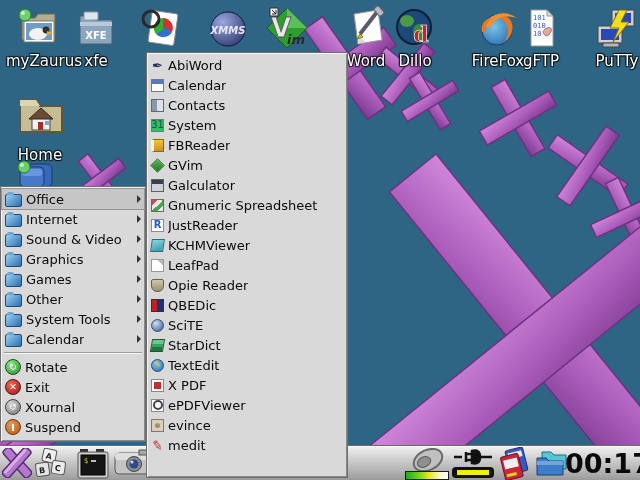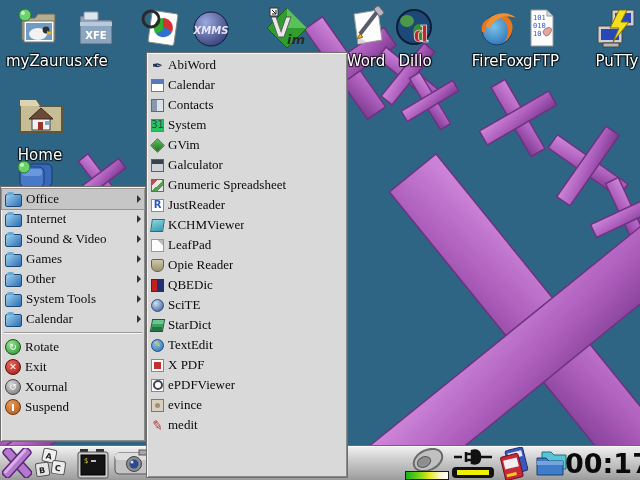--- a/index.html
+++ b/index.html
@@ -16,21 +16,21 @@
   #icon-home{position:absolute;left:8px;top:88px;width:64px;text-align:center;z-index:10;}
   #icon-partial{position:absolute;left:14px;top:160px;z-index:5;}
 
   
   .menu{position:absolute;background:#d9d9d9;border:1px solid #6e6e6e;z-index:60;
     box-shadow:inset 1px 1px 0 #f4f4f4,inset -1px -1px 0 #8a8a8a;box-sizing:border-box;
     padding:2px 1px;font-size:13px;color:#0a0a0a;}
   #main-menu{left:0;top:186px;width:146px;height:256px;}
   #sub-menu{left:146px;top:52px;width:202px;height:426px;}
   .mrow{height:20px;display:flex;align-items:center;gap:4px;padding:0 3px;cursor:default;}
-  .mrow .lbl{white-space:nowrap;overflow:hidden;font-family:Liberation Serif, serif;}
+  .mrow .lbl{white-space:nowrap;overflow:hidden;}
   .mrow.sel{background:#c6c6c6;outline:1px solid #969696;}
   .arrow{margin-left:auto;width:0;height:0;border:4px solid transparent;border-left-color:#333;
     border-right-width:0;}
   .msep{height:0;border-top:1px solid #9a9a9a;border-bottom:1px solid #f8f8f8;margin:3px 2px;}
 
   .cat-ic{width:15px;height:11px;border-radius:2px;position:relative;flex:none;
     background:linear-gradient(135deg,#9ad0f0,#2e6eb0);border:1px solid #1c4a7a;margin-top:2px;}
   .cat-ic::before{content:"";position:absolute;top:-3px;left:1px;width:7px;height:3px;
     background:#6aaad8;border-radius:2px 2px 0 0;}
 
@@ -164,21 +164,21 @@
     <svg class="ti" viewBox="0 0 44 44">
       <rect x="12" y="6" width="26" height="32" rx="2" transform="rotate(8 25 22)" fill="#fff" stroke="#888"></rect>
       <path d="M25 12 a10 10 0 0 1 9 14 l-9 -4 z" fill="#d83030"></path>
       <path d="M34 26 a10 10 0 0 1 -16 2 l7 -8 z" fill="#3070d0"></path>
       <path d="M18 28 a10 10 0 0 1 7 -16 v12 z" fill="#30b030"></path>
       <circle cx="13" cy="13" r="8" fill="none" stroke="#2a2a2a" stroke-width="3"></circle>
     </svg>
     <span class="dlabel">G</span>
   </div>
 
-  <div class="dicon" style="left:179px">
+  <div class="dicon" style="left:196px">
     <svg class="ti" viewBox="0 0 44 44">
       <defs>
           <radialGradient id="xmg" cx="0.35" cy="0.3" r="0.9">
         <stop offset="0" stop-color="#9aa8e0"></stop>
             <stop offset="1" stop-color="#262e66"></stop>
       </radialGradient>
         </defs>
       <circle cx="22" cy="23" r="17" fill="url(#xmg)" stroke="#14183a"></circle>
       <text x="22" y="28" font-size="10" font-weight="bold" font-style="italic" fill="#e8e8f4" text-anchor="middle">XMMS</text>
     </svg>
@@ -291,20 +291,25 @@
       <span class="lbl">Internet</span>
       <span class="arrow"></span>
       </div>
     <div class="mrow">
       <span class="cat-ic"></span>
       <span class="lbl">Sound &amp; Video</span>
       <span class="arrow"></span>
       </div>
     <div class="mrow">
       <span class="cat-ic"></span>
+      <span class="lbl">Graphics</span>
+      <span class="arrow"></span>
+      </div>
+    <div class="mrow">
+      <span class="cat-ic"></span>
       <span class="lbl">Games</span>
       <span class="arrow"></span>
       </div>
     <div class="mrow">
       <span class="cat-ic"></span>
       <span class="lbl">Other</span>
       <span class="arrow"></span>
       </div>
     <div class="mrow">
       <span class="cat-ic"></span>
@@ -346,20 +351,24 @@
       <span class="si i-calendar"></span>
       <span class="lbl">Calendar</span>
       </div>
     <div class="mrow">
       <span class="si i-contacts"></span>
       <span class="lbl">Contacts</span>
       </div>
     <div class="mrow">
       <span class="si i-dates">31</span>
       <span class="lbl">System</span>
+      </div>
+    <div class="mrow">
+      <span class="si i-fbreader"></span>
+      <span class="lbl">FBReader</span>
       </div>
     <div class="mrow">
       <span class="si i-gvim"></span>
       <span class="lbl">GVim</span>
       </div>
     <div class="mrow">
       <span class="si i-galculator"></span>
       <span class="lbl">Galculator</span>
       </div>
     <div class="mrow">

